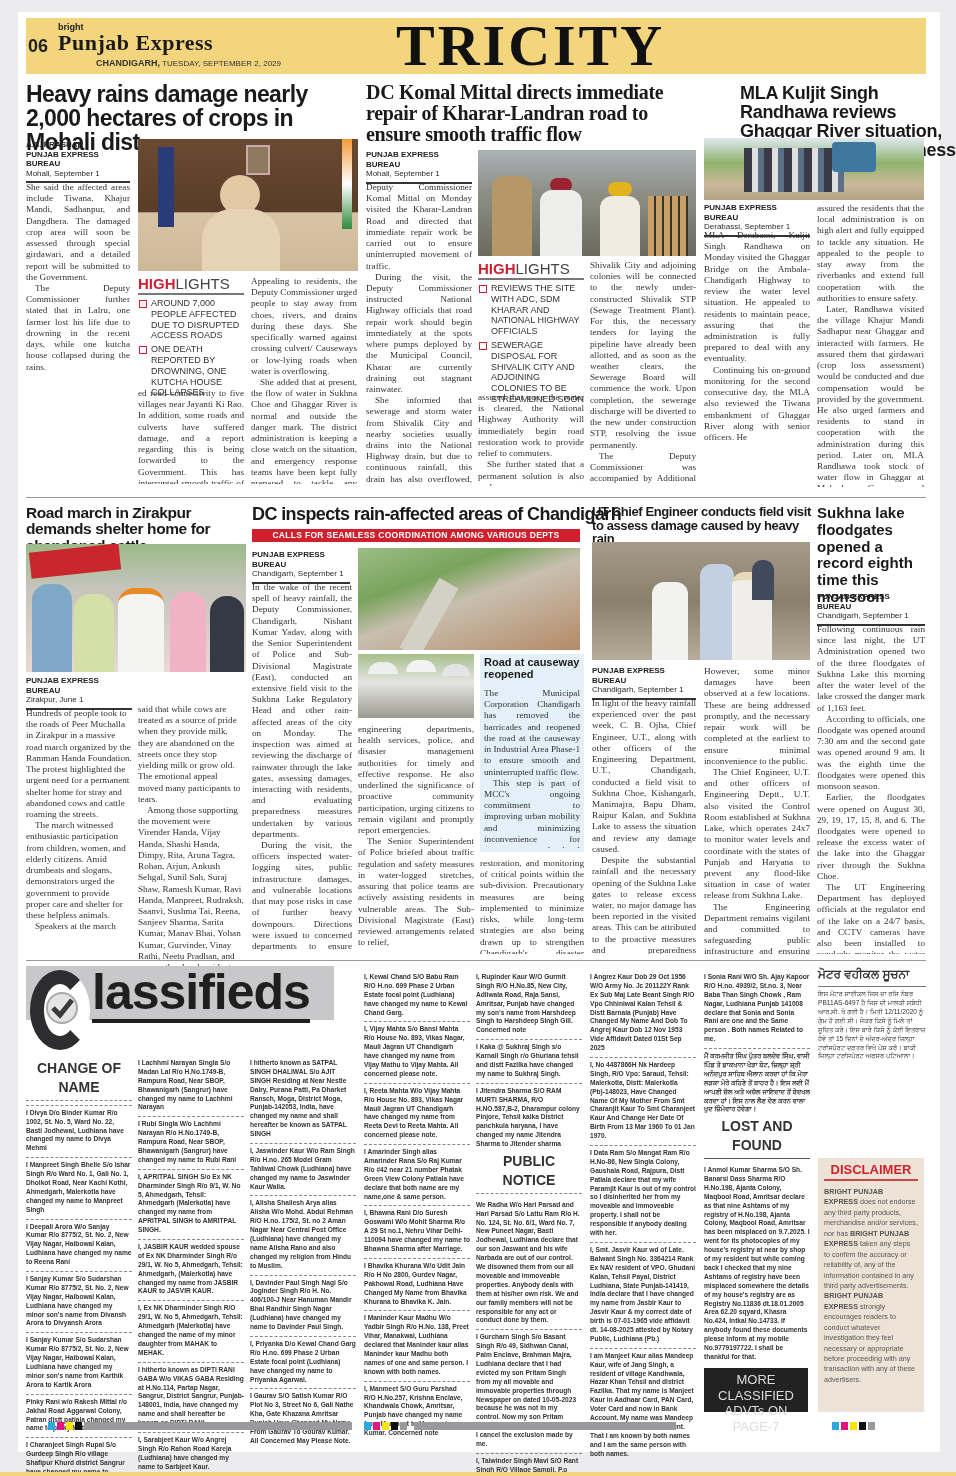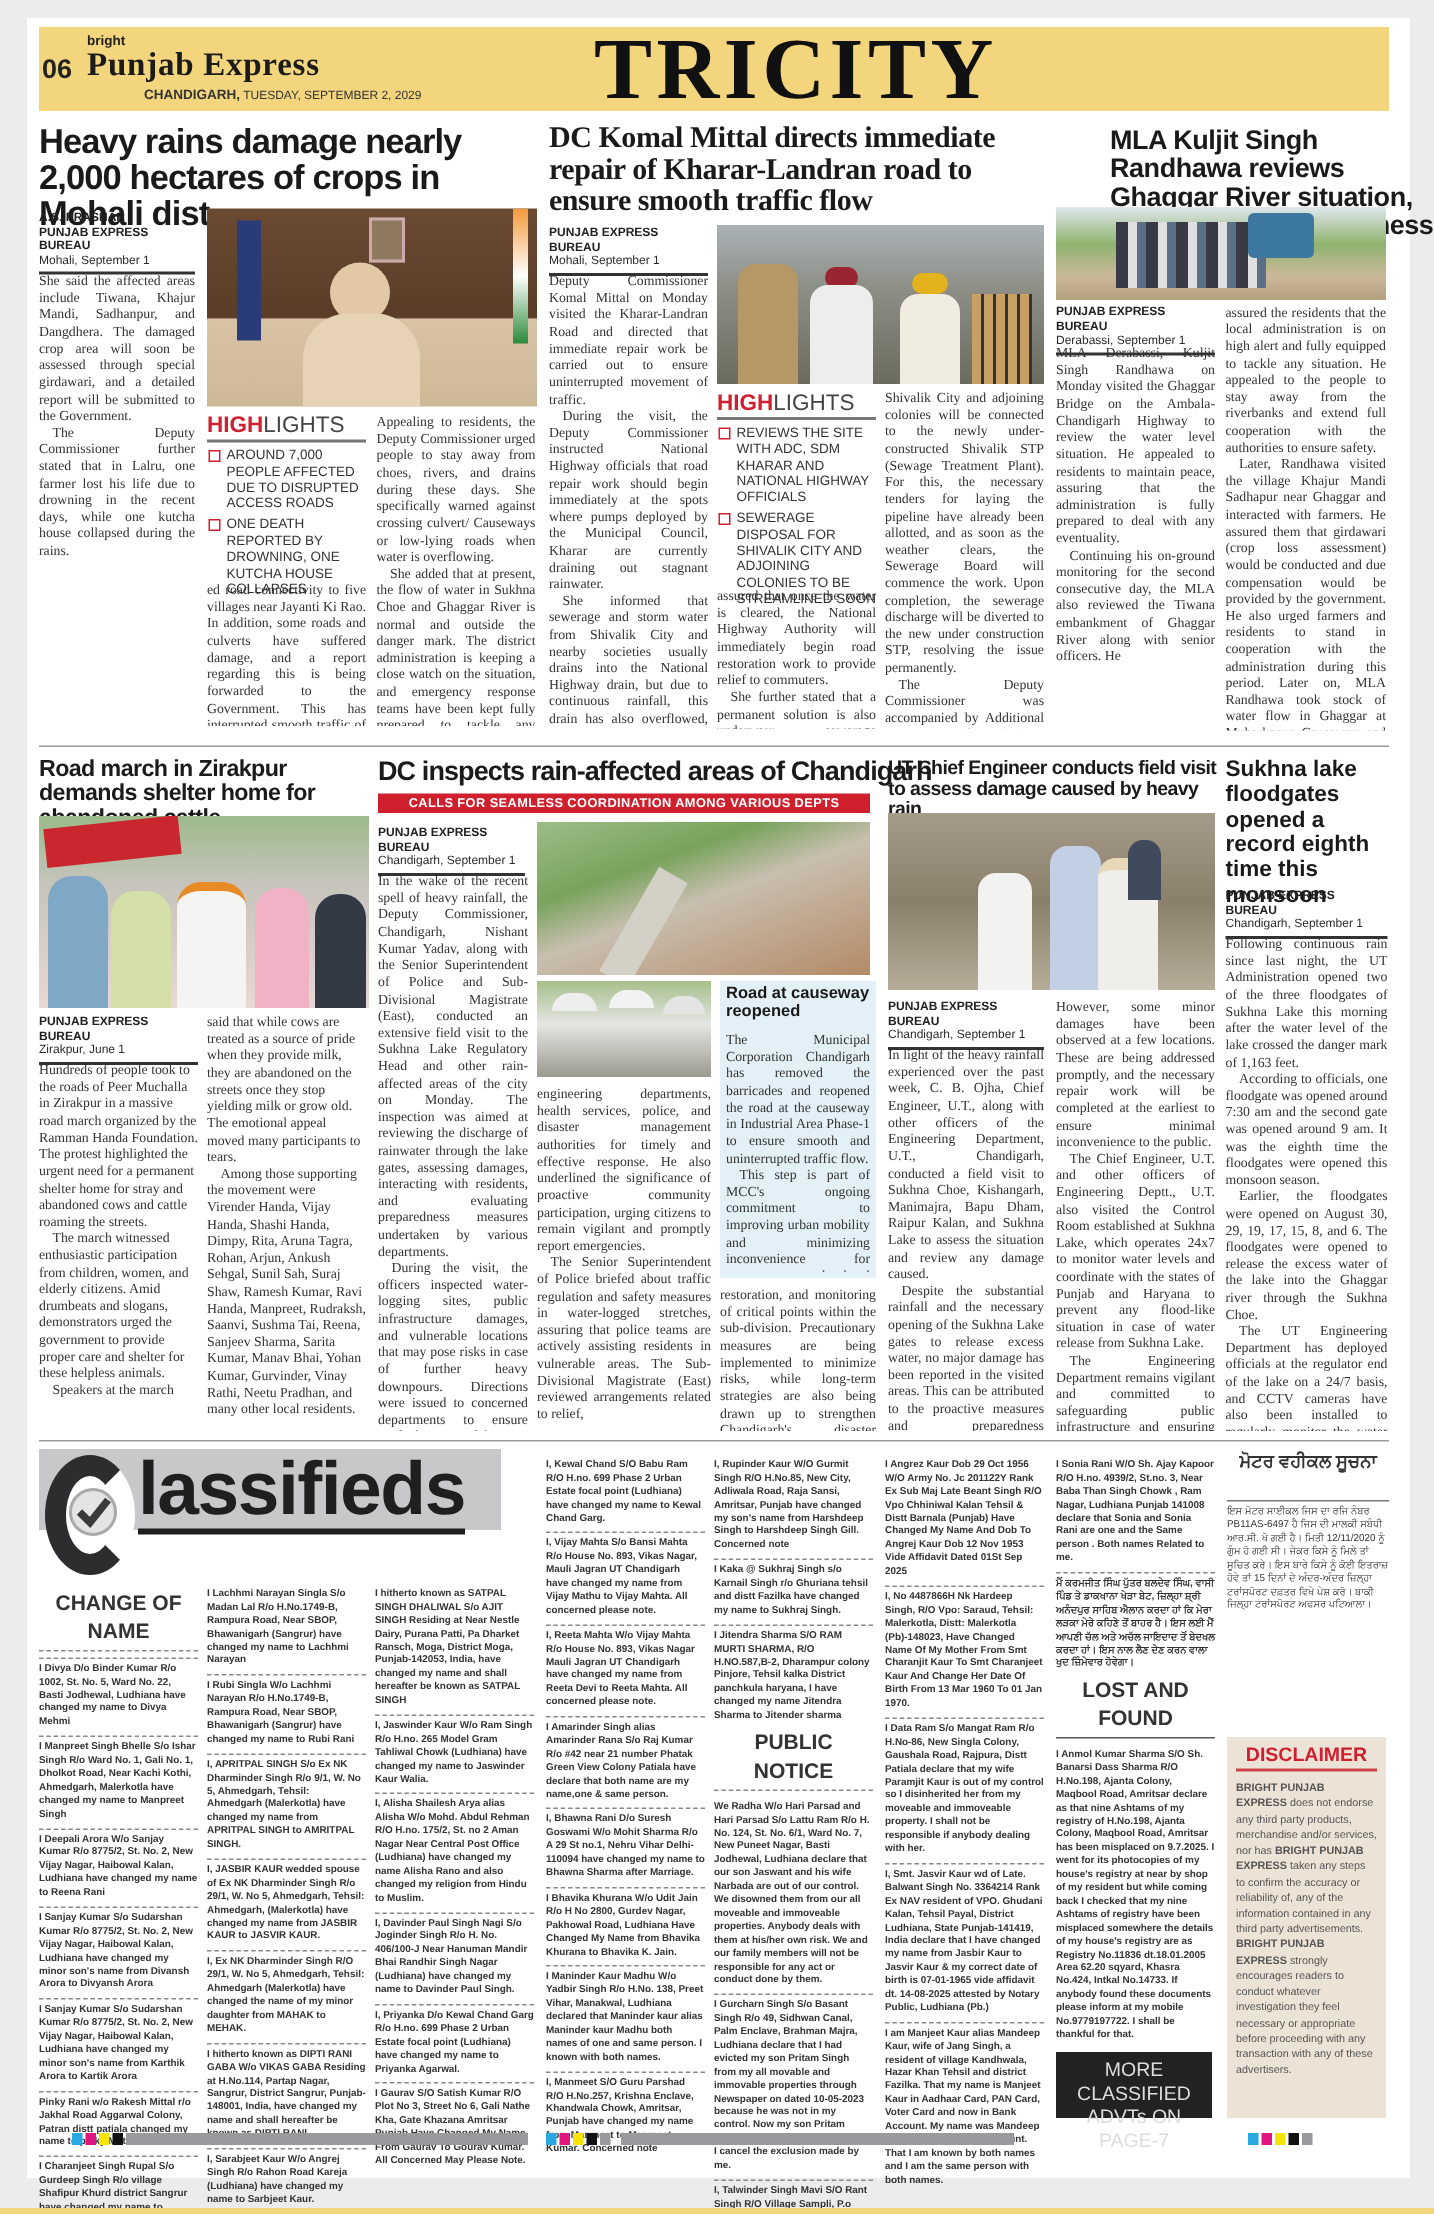--- a/index.html
+++ b/index.html
@@ -152,21 +152,21 @@
 </div>
 <div class="byline" style="left:26px;top:676px;width:106px">
   <div class="b">PUNJAB EXPRESS BUREAU</div>
     <div>Zirakpur, June 1</div>
 </div>
 <div class="body" style="left:26px;top:708px;width:106px;height:246px;text-align:left">
     <p>Hundreds of people took to the roads of Peer Muchalla in Zirakpur in a massive road march organized by the Ramman Handa Foundation. The protest highlighted the urgent need for a permanent shelter home for stray and abandoned cows and cattle roaming the streets.</p>
     <p>The march witnessed enthusiastic participation from children, women, and elderly citizens. Amid drumbeats and slogans, demonstrators urged the government to provide proper care and shelter for these helpless animals.</p>
     <p>Speakers at the march</p>
   </div>
-<div class="body" style="left:138px;top:676px;width:106px;height:278px;text-align:left">
+<div class="body" style="left:138px;top:704px;width:106px;height:278px;text-align:left">
     <p style="text-indent:0">said that while cows are treated as a source of pride when they provide milk, they are abandoned on the streets once they stop yielding milk or grow old. The emotional appeal moved many participants to tears.</p>
     <p>Among those supporting the movement were Virender Handa, Vijay Handa, Shashi Handa, Dimpy, Rita, Aruna Tagra, Rohan, Arjun, Ankush Sehgal, Sunil Sah, Suraj Shaw, Ramesh Kumar, Ravi Handa, Manpreet, Rudraksh, Saanvi, Sushma Tai, Reena, Sanjeev Sharma, Sarita Kumar, Manav Bhai, Yohan Kumar, Gurvinder, Vinay Rathi, Neetu Pradhan, and many other local residents.</p>
   </div>
 
 <div class="hl" style="left:252px;top:505px;width:330px;font-size:18px;letter-spacing:-0.6px;white-space:nowrap">DC inspects rain-affected areas of Chandigarh</div>
 <div class="redbar" style="left:252px;top:529px;width:328px;height:13px">CALLS FOR SEAMLESS COORDINATION AMONG VARIOUS DEPTS</div>
 <div class="byline" style="left:252px;top:550px;width:98px">
   <div class="b">PUNJAB EXPRESS BUREAU</div>
     <div>Chandigarh, September 1</div>
 </div>
@@ -296,21 +296,21 @@
 </div>
 <div class="cls" style="left:704px;top:970px;width:106px">
   <div class="ad">I Sonia Rani W/O Sh. Ajay Kapoor R/O H.no. 4939/2, St.no. 3, Near Baba Than Singh Chowk , Ram Nagar, Ludhiana Punjab 141008 declare that Sonia and Sonia Rani are one and the Same person . Both names Related to me.</div>
   <div class="ad">ਮੈਂ ਕਰਮਜੀਤ ਸਿੰਘ ਪੁੱਤਰ ਬਲਦੇਵ ਸਿੰਘ, ਵਾਸੀ ਪਿੰਡ ਤੇ ਡਾਕਖਾਨਾ ਖੇੜਾ ਬੇਟ, ਜ਼ਿਲ੍ਹਾ ਸ਼੍ਰੀ ਅਨੰਦਪੁਰ ਸਾਹਿਬ ਐਲਾਨ ਕਰਦਾ ਹਾਂ ਕਿ ਮੇਰਾ ਲੜਕਾ ਮੇਰੇ ਕਹਿਣੇ ਤੋਂ ਬਾਹਰ ਹੈ। ਇਸ ਲਈ ਮੈਂ ਆਪਣੀ ਚੱਲ ਅਤੇ ਅਚੱਲ ਜਾਇਦਾਦ ਤੋਂ ਬੇਦਖਲ ਕਰਦਾ ਹਾਂ। ਇਸ ਨਾਲ ਲੈਣ ਦੇਣ ਕਰਨ ਵਾਲਾ ਖੁਦ ਜ਼ਿੰਮੇਵਾਰ ਹੋਵੇਗਾ।</div>
   <div class="cls-h" style="border-bottom:1px solid #555;border-top:none">LOST AND FOUND</div>
   <div class="ad" style="border-top:none">I Anmol Kumar Sharma S/O Sh. Banarsi Dass Sharma R/O H.No.198, Ajanta Colony, Maqbool Road, Amritsar declare as that nine Ashtams of my registry of H.No.198, Ajanta Colony, Maqbool Road, Amritsar has been misplaced on 9.7.2025. I went for its photocopies of my house's registry at near by shop of my resident but while coming back I checked that my nine Ashtams of registry have been misplaced somewhere the details of my house's registry are as Registry No.11836 dt.18.01.2005 Area 62.20 sqyard, Khasra No.424, Intkal No.14733. If anybody found these documents please inform at my mobile No.9779197722. I shall be thankful for that.</div>
 </div>
 <div class="more" style="left:704px;top:1368px;width:104px;height:44px">MORE CLASSIFIED ADVTs ON PAGE-7</div>
 
 <div class="cls" style="left:818px;top:966px;width:108px">
-  <div style="font-size:12px;text-align:center;border-bottom:1px solid #777;padding-bottom:18px;margin-bottom:3px;font-weight:bold">ਮੋਟਰ ਵਹੀਕਲ ਸੂਚਨਾ</div>
+  <div style="font-size:12px;text-align:left;border-bottom:1px solid #777;padding-bottom:4px;margin-bottom:3px;font-weight:bold">ਮੋਟਰ ਵਹੀਕਲ ਸੂਚਨਾ</div>
   <div style="font-weight:normal">ਇਸ ਮੋਟਰ ਸਾਈਕਲ ਜਿਸ ਦਾ ਰਜਿ ਨੰਬਰ PB11AS-6497 ਹੈ ਜਿਸ ਦੀ ਮਾਲਕੀ ਸਬੰਧੀ ਆਰ.ਸੀ. ਖੋ ਗਈ ਹੈ। ਮਿਤੀ 12/11/2020 ਨੂੰ ਗੁੰਮ ਹੋ ਗਈ ਸੀ। ਜੇਕਰ ਕਿਸੇ ਨੂੰ ਮਿਲੇ ਤਾਂ ਸੂਚਿਤ ਕਰੇ। ਇਸ ਬਾਰੇ ਕਿਸੇ ਨੂੰ ਕੋਈ ਇਤਰਾਜ਼ ਹੋਵੇ ਤਾਂ 15 ਦਿਨਾਂ ਦੇ ਅੰਦਰ-ਅੰਦਰ ਜ਼ਿਲ੍ਹਾ ਟਰਾਂਸਪੋਰਟ ਦਫ਼ਤਰ ਵਿਖੇ ਪੇਸ਼ ਕਰੋ। ਬਾਕੀ ਜਿਲ੍ਹਾ ਟਰਾਂਸਪੋਰਟ ਅਫਸਰ ਪਟਿਆਲਾ।</div>
 </div>
 <div class="disclaimer" style="left:818px;top:1158px;width:106px;height:254px">
   <div style="color:#d0202e;font-weight:bold;font-size:13px;text-align:center;padding:4px 0 2px;border-bottom:2px solid #c44;margin:0 6px">DISCLAIMER</div>
   <div style="font-size:7.2px;line-height:1.45;color:#555;padding:6px 6px">
     <b>BRIGHT PUNJAB EXPRESS</b><span> does not endorse any third party products, merchandise and/or services, nor has </span><b>BRIGHT PUNJAB EXPRESS</b><span> taken any steps to confirm the accuracy or reliability of, any of the information contained in any third party advertisements. </span><b>BRIGHT PUNJAB EXPRESS</b><span> strongly encourages readers to conduct whatever investigation they feel necessary or appropriate before proceeding with any transaction with any of these advertisers.</span>
   </div>
 </div>
 
 <div class="reg" style="left:48px;top:1422px">

